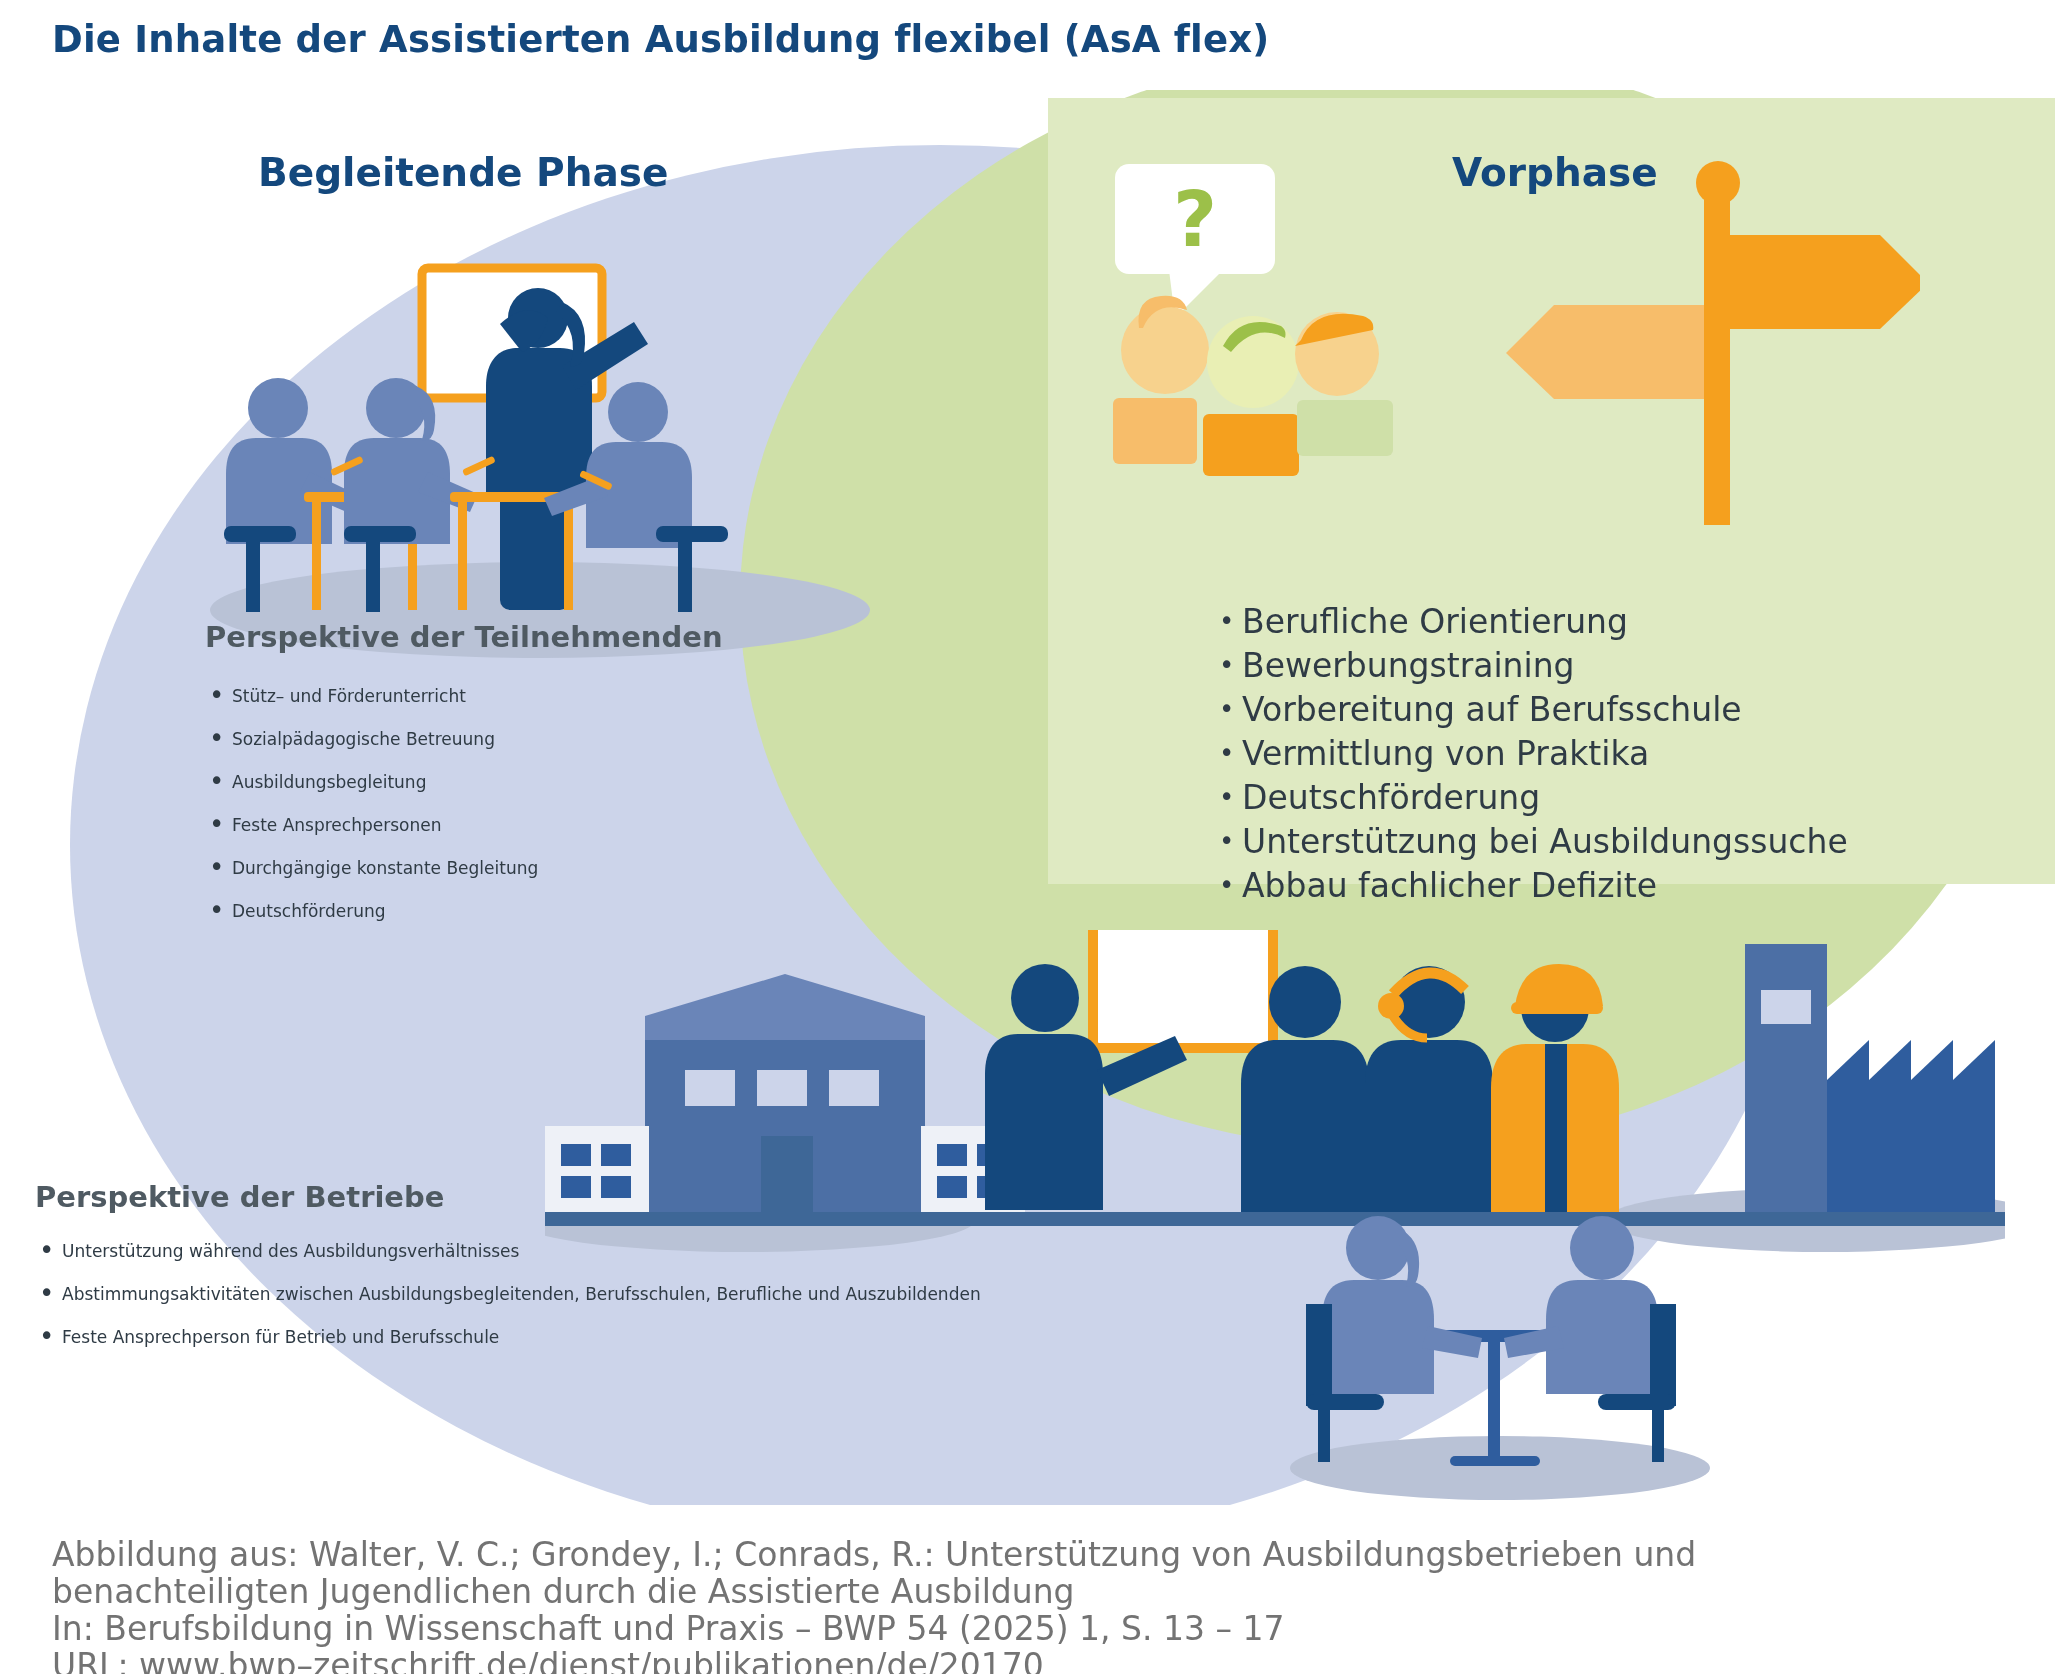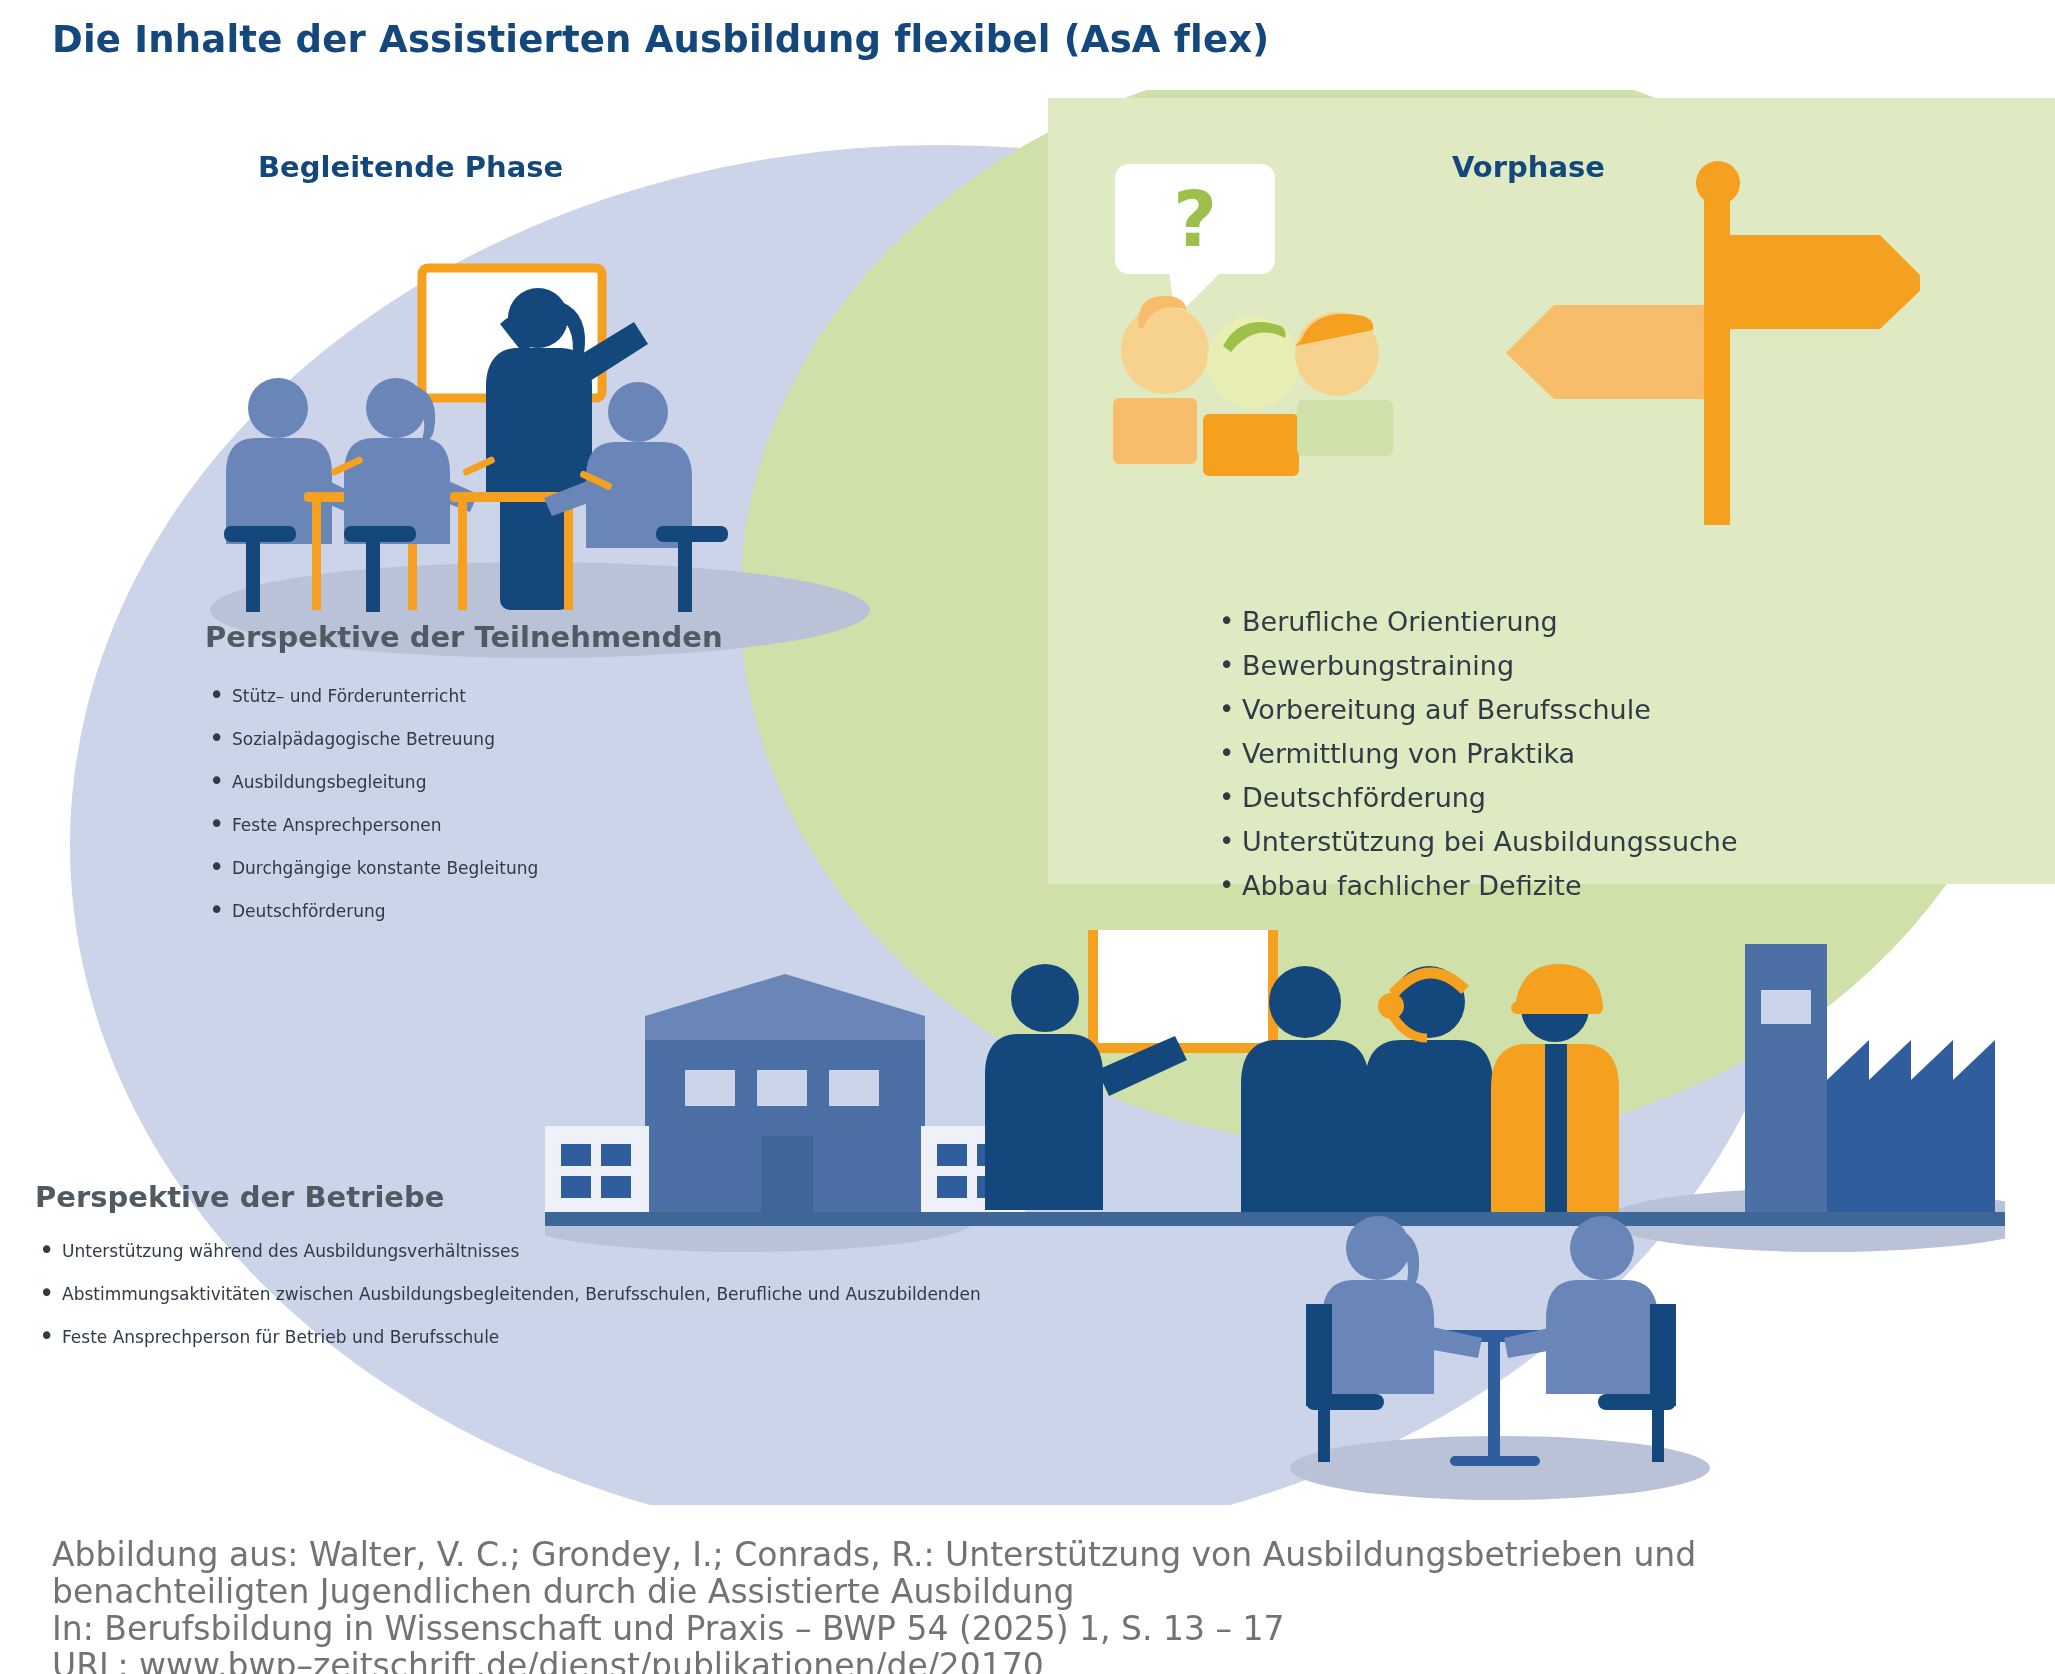--- a/index.html
+++ b/index.html
@@ -66,21 +66,21 @@
     left: 1048px;
     top: 8px;
     width: 1010px;
     height: 786px;
     background: #dfeac2;
   }
 
   
   .phase-heading {
     position: absolute;
-    font-size: 29px;
+    font-size: 39px;
     font-weight: bold;
     color: #14487d;
     white-space: nowrap;
   }
   #heading-begleitende { left: 258px; top: 60px; }
   #heading-vorphase   { left: 1452px; top: 60px; }
 
   .sub-heading {
     position: absolute;
     font-size: 29px;
@@ -108,21 +108,21 @@
   }
   ul.bullets li::before {
     content: "•";
     position: absolute;
     left: 4px;
     top: -1px;
     color: #2f3b45;
     font-size: 26px;
   }
   #list-teilnehmende { left: 205px; top: 585px; }
-  #list-vorphase     { left: 1215px; top: 510px; font-size: 27px; line-height: 44px; }
+  #list-vorphase     { left: 1215px; top: 510px; font-size: 33px; line-height: 44px; }
   #list-betriebe     { left: 35px;  top: 1140px; }
   #list-betriebe li  { white-space: normal; max-width: 1100px; }
 
   
   #footer {
     position: absolute;
     left: 52px;
     top: 1518px;
     width: 1900px;
     font-size: 33px;

